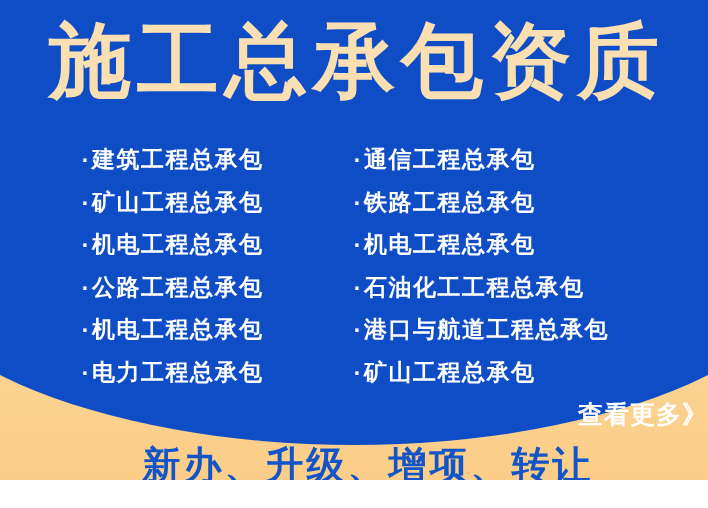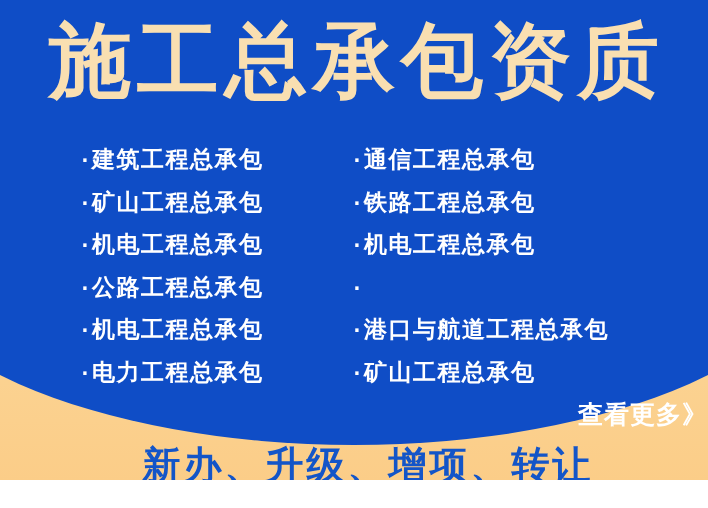--- a/index.html
+++ b/index.html
@@ -157,20 +157,21 @@
         <div class="list-item">
           <span class="bullet">·</span>
           <span class="item-label">铁路工程总承包</span>
         </div>
         <div class="list-item">
           <span class="bullet">·</span>
           <span class="item-label">机电工程总承包</span>
         </div>
         <div class="list-item">
           <span class="bullet">·</span>
+          <span class="item-label">石油化工工程总承包</span>
         </div>
         <div class="list-item">
           <span class="bullet">·</span>
           <span class="item-label">港口与航道工程总承包</span>
         </div>
         <div class="list-item">
           <span class="bullet">·</span>
           <span class="item-label">矿山工程总承包</span>
         </div>
       </div>

